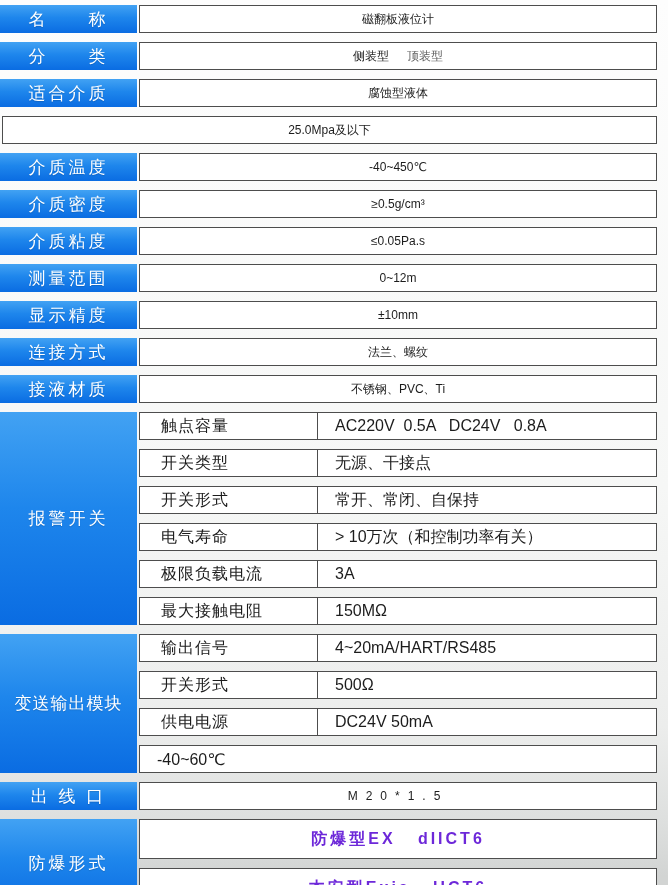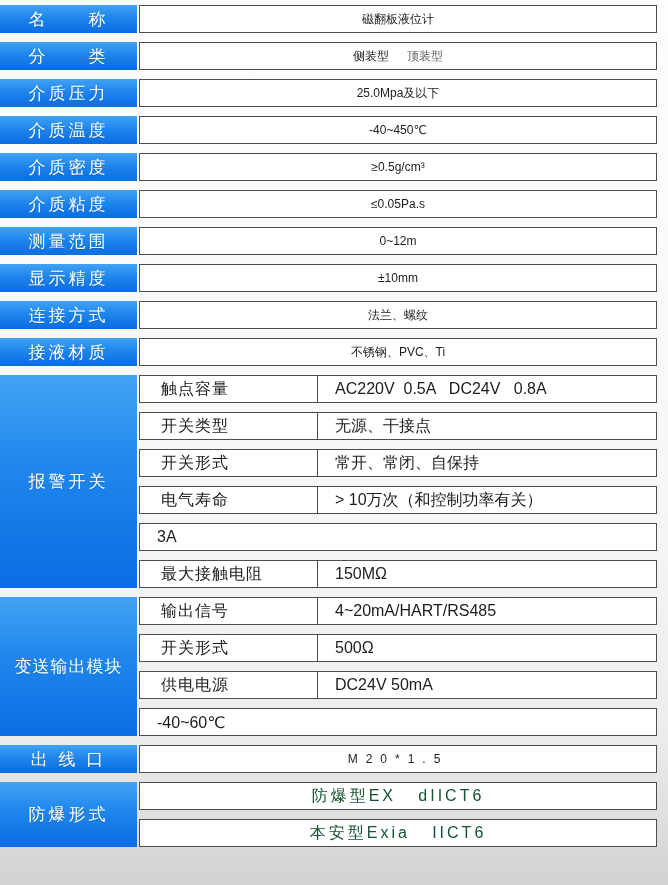--- a/index.html
+++ b/index.html
@@ -46,47 +46,50 @@
     width:178px;flex:0 0 178px;box-sizing:border-box;
     border-right:1px solid #4d4d4d;
     display:flex;align-items:center;
     padding-left:21px;letter-spacing:1px;
   }
   .sub .v{
     flex:1;display:flex;align-items:center;
     padding-left:17px;white-space:pre;
   }
   .xrow{
-    height:28px;box-sizing:border-box;
+    height:40px;box-sizing:border-box;
     border:1px solid #4d4d4d;background:#ffffff;
     display:flex;align-items:center;justify-content:center;
-    font-size:16px;color:#14532d;white-space:pre;
+    font-size:16px;color:#6d28d9;white-space:pre;font-weight:bold;
   }
 </style>
 </head>
 <body>
 
 <div class="canvas">
 
   <div class="row">
     <div class="lbl">名　　称</div>
     <div class="val">磁翻板液位计</div>
   </div>
 
   <div class="row">
     <div class="lbl">分　　类</div>
     <div class="val">
       <span>侧装型</span>
       <span class="part2">顶装型</span>
     </div>
   </div>
 
+  <div class="row">
+    <div class="lbl">适合介质</div>
+    <div class="val">腐蚀型液体</div>
+  </div>
 
   <div class="row">
-    <div class="lbl">介质压力</div>
     <div class="val">25.0Mpa及以下</div>
   </div>
 
   <div class="row">
     <div class="lbl">介质温度</div>
     <div class="val">-40~450℃</div>
   </div>
 
   <div class="row">
     <div class="lbl">介质密度</div>
@@ -131,20 +134,21 @@
       </div>
       <div class="sub">
         <div class="k">开关形式</div>
         <div class="v">常开、常闭、自保持</div>
       </div>
       <div class="sub">
         <div class="k">电气寿命</div>
         <div class="v">&gt; 10万次（和控制功率有关）</div>
       </div>
       <div class="sub">
+        <div class="k">极限负载电流</div>
         <div class="v">3A</div>
       </div>
       <div class="sub">
         <div class="k">最大接触电阻</div>
         <div class="v">150MΩ</div>
       </div>
     </div>
   </div>
 
   <div class="grp">

